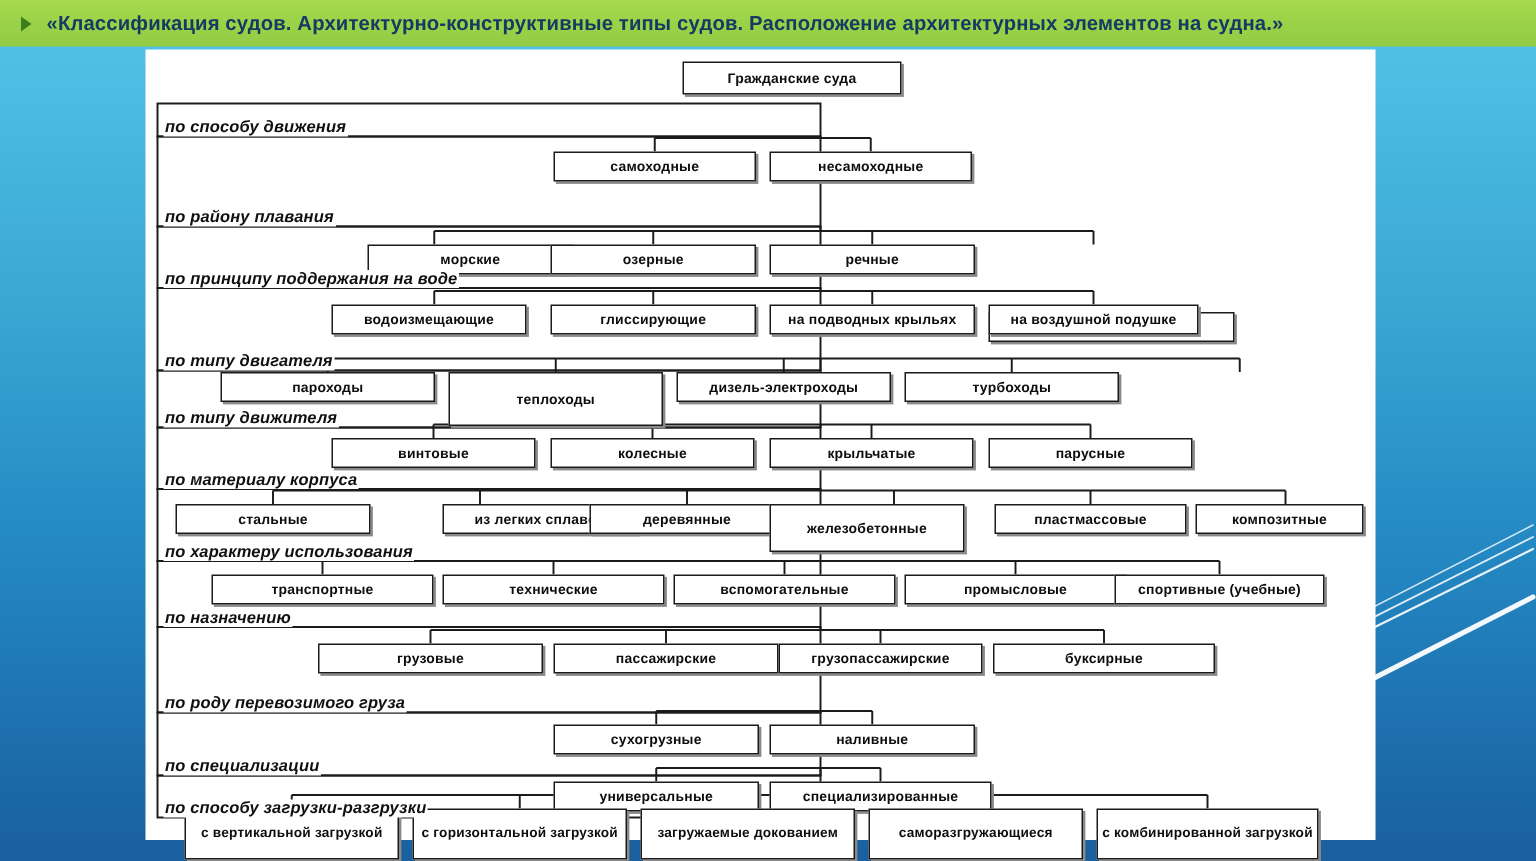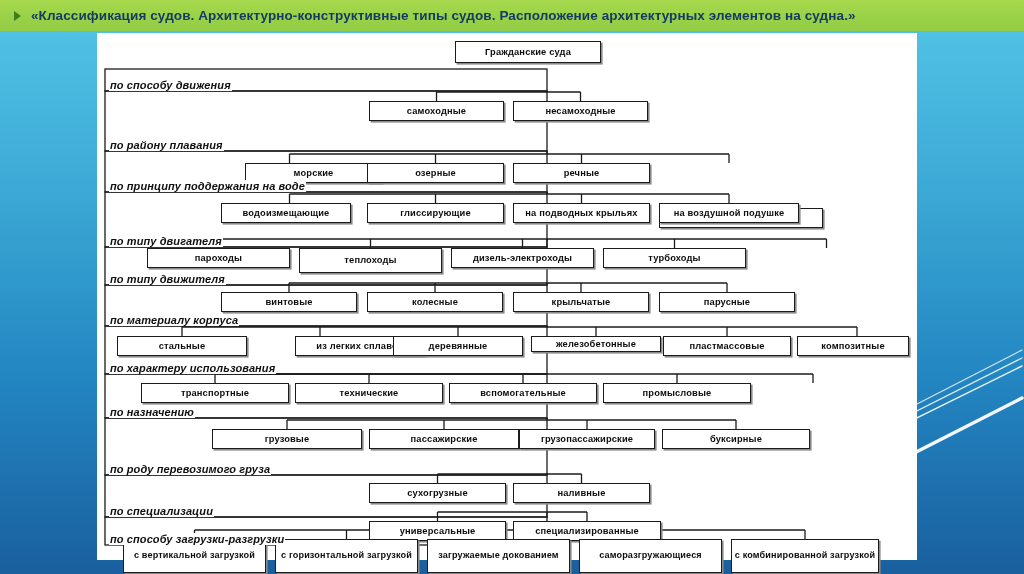--- a/index.html
+++ b/index.html
@@ -148,40 +148,41 @@
     <div class="node" style="left: 270px; top: 130px; width: 137px; height: 20px;">озерные</div>
     <div class="node" style="left: 416px; top: 130px; width: 137px; height: 20px;">речные</div>
     <div class="node" style="left: 562px; top: 130px; width: 164px; height: 20px; margin-top: 45px;">смешанного плавания</div>
     <div class="rowlabel" style="left: 12px; top: 106px;">по району плавания</div>
     <div class="node" style="left: 124px; top: 170px; width: 130px; height: 20px;">водоизмещающие</div>
     <div class="node" style="left: 270px; top: 170px; width: 137px; height: 20px;">глиссирующие</div>
     <div class="node" style="left: 416px; top: 170px; width: 137px; height: 20px;">на подводных крыльях</div>
     <div class="node" style="left: 562px; top: 170px; width: 140px; height: 20px;">на воздушной подушке</div>
     <div class="rowlabel" style="left: 12px; top: 147px;">по принципу поддержания на воде</div>
     <div class="node" style="left: 50px; top: 215px; width: 143px; height: 20px;">пароходы</div>
-    <div class="node" style="left: 202px; top: 215px; width: 143px; height: 25px; text-align: center;">теплоходы</div>
+    <div class="node" style="left: 202px; top: 215px; width: 143px; height: 36px; text-align: center;">теплоходы</div>
     <div class="node" style="left: 354px; top: 215px; width: 143px; height: 20px;">дизель-электроходы</div>
     <div class="node" style="left: 506px; top: 215px; width: 143px; height: 20px;">турбоходы</div>
     <div class="rowlabel" style="left: 12px; top: 202px;">по типу двигателя</div>
     <div class="node" style="left: 124px; top: 259px; width: 136px; height: 20px;">винтовые</div>
     <div class="node" style="left: 270px; top: 259px; width: 136px; height: 20px;">колесные</div>
     <div class="node" style="left: 416px; top: 259px; width: 136px; height: 20px;">крыльчатые</div>
     <div class="node" style="left: 562px; top: 259px; width: 136px; height: 20px;">парусные</div>
     <div class="rowlabel" style="left: 12px; top: 240px;">по типу движителя</div>
     <div class="node" style="left: 20px; top: 303px; width: 130px; height: 20px;">стальные</div>
     <div class="node" style="left: 158px; top: 303px; width: 130px; height: 20px; margin-left: 40px;">из легких сплавов</div>
     <div class="node" style="left: 296px; top: 303px; width: 130px; height: 20px;">деревянные</div>
-    <div class="node" style="left: 434px; top: 303px; width: 130px; height: 16px;">железобетонные</div>
+    <div class="node" style="left: 416px; top: 303px; width: 130px; height: 32px;">железобетонные</div>
     <div class="node" style="left: 566px; top: 303px; width: 128px; height: 20px;">пластмассовые</div>
     <div class="node" style="left: 700px; top: 303px; width: 112px; height: 20px; text-align: right;">композитные</div>
     <div class="rowlabel" style="left: 12px; top: 281px;">по материалу корпуса</div>
     <div class="node" style="left: 44px; top: 350px; width: 148px; height: 20px;">транспортные</div>
     <div class="node" style="left: 198px; top: 350px; width: 148px; height: 20px;">технические</div>
     <div class="node" style="left: 352px; top: 350px; width: 148px; height: 20px;">вспомогательные</div>
     <div class="node" style="left: 506px; top: 350px; width: 148px; height: 20px;">промысловые</div>
+    <div class="node" style="left: 646px; top: 350px; width: 140px; height: 20px;">спортивные (учебные)</div>
     <div class="rowlabel" style="left: 12px; top: 329px;">по характеру использования</div>
     <div class="node" style="left: 115px; top: 396px; width: 150px; height: 20px;">грузовые</div>
     <div class="node" style="left: 272px; top: 396px; width: 150px; height: 20px;">пассажирские</div>
     <div class="node" style="left: 422px; top: 396px; width: 136px; height: 20px;">грузопассажирские</div>
     <div class="node" style="left: 565px; top: 396px; width: 148px; height: 20px;">буксирные</div>
     <div class="rowlabel" style="left: 12px; top: 373px;">по назначению</div>
     <div class="node" style="left: 272px; top: 450px; width: 137px; height: 20px;">сухогрузные</div>
     <div class="node" style="left: 416px; top: 450px; width: 137px; height: 20px;">наливные</div>
     <div class="rowlabel" style="left: 12px; top: 430px;">по роду перевозимого груза</div>
     <div class="node" style="left: 272px; top: 488px; width: 137px; height: 20px;">универсальные</div>

